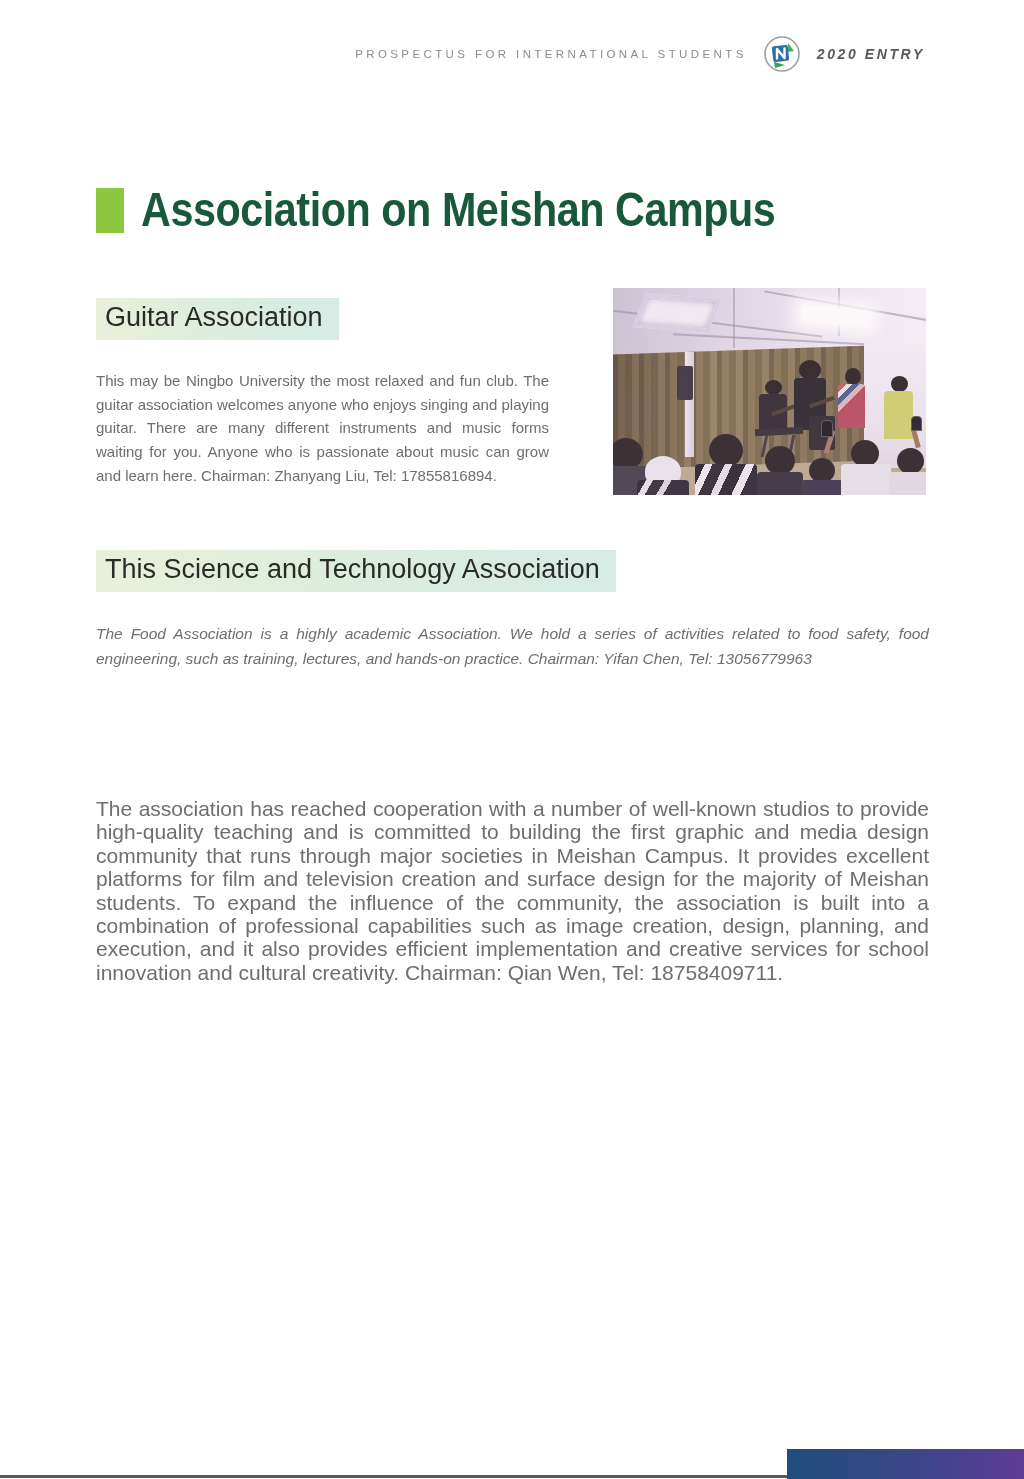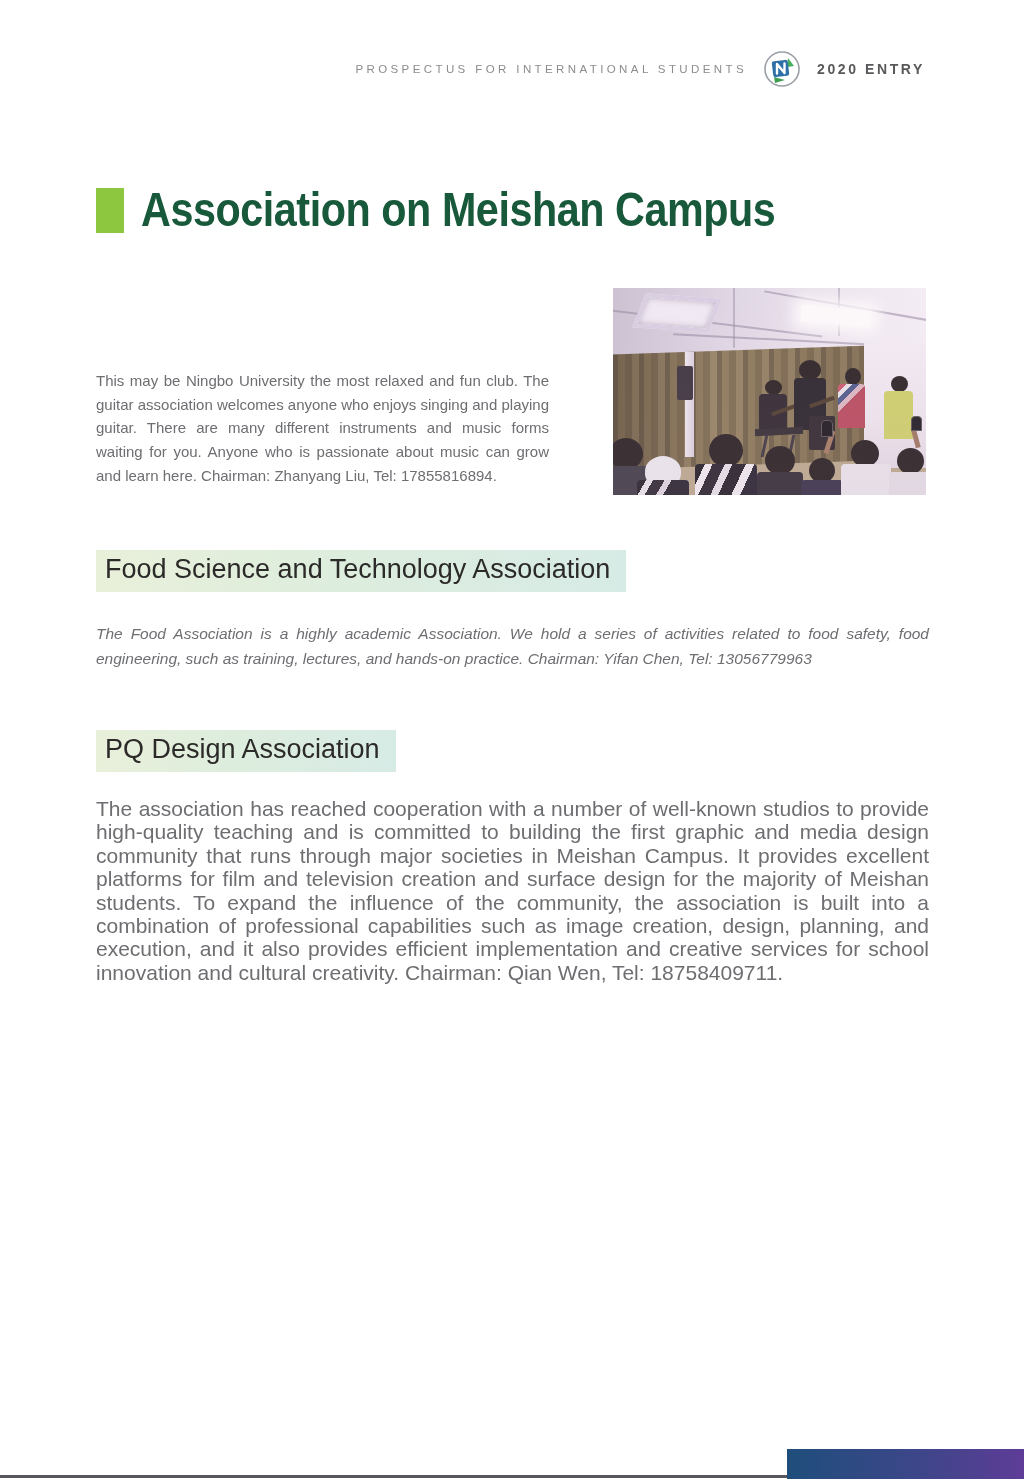--- a/index.html
+++ b/index.html
@@ -8,31 +8,31 @@
     position:relative;
     width:1024px; height:1479px;
     background:#ffffff;
     font-family:"Liberation Sans", sans-serif;
     overflow:hidden;
     margin:0 auto;
   }
 
   
   .header-row {
-    position:absolute; top:50px; right:99px;
+    position:absolute; top:35px; right:99px;
     display:flex; align-items:center; gap:16px;
   }
   .prospectus-label {
     font-size:11.5px; letter-spacing:3.4px;
     color:#8a8c8e; white-space:nowrap;
   }
   .logo { width:38px; height:38px; display:block; }
   .entry-label {
     font-size:14px; font-weight:bold; letter-spacing:2.6px;
-    color:#58595b; white-space:nowrap;
+    color:#58595b; white-space:nowrap;font-style:italic;
   }
 
   
   .title-row {
     position:absolute; top:186px; left:96px;
     display:flex; align-items:flex-start;
   }
   .title-accent {
     width:28px; height:45px; background:#8dc63f;
     flex:0 0 auto; margin-top:2px;
@@ -166,20 +166,21 @@
       </svg>
     </span>
     <span class="entry-label">2020 ENTRY</span>
   </div>
 
   <div class="title-row">
     <div class="title-accent"></div>
     <h1 class="page-title">Association on Meishan Campus</h1>
   </div>
 
+  <div class="badge badge-guitar">Guitar Association</div>
   <p class="para para-guitar">This may be Ningbo University the most relaxed and fun club. The guitar association welcomes anyone who enjoys singing and playing guitar. There are many different instruments and music forms waiting for you. Anyone who is passionate about music can grow and learn here. Chairman: Zhanyang Liu, Tel: 17855816894.</p>
 
   <div class="photo" role="img" aria-label="Band with guitars, keyboard and drums performing in a curtained room while students watch and hold up phones">
     <div class="ph-ceiling"></div>
     <div class="ph-grid1"></div>
     <div class="ph-grid2"></div>
     <div class="ph-grid3"></div>
     <div class="ph-gridv" style="left:120px; top:0;"></div>
     <div class="ph-gridv" style="left:225px; top:0; height:48px;"></div>
     <div class="ph-light"></div>
@@ -237,22 +238,21 @@
       <div class="body-b" style="left:228px; top:176px; width:50px; height:32px; background:#e9e6ed;"></div>
       <div class="head" style="left:284px; top:160px; width:27px; height:26px;"></div>
       <div class="body-b" style="left:276px; top:184px; width:44px; height:24px; background:#e3dfe8;"></div>
       <div class="body-b" style="left:300px; top:138px; width:5px; height:22px; background:#9c7560; transform:rotate(-15deg);"></div>
       <div class="body-b" style="left:298px; top:128px; width:11px; height:15px; background:#1a1820; border:1px solid #555;"></div>
     </div>
 
     <div class="ph-tint"></div>
   </div>
 
-  <div class="badge badge-food">Food Science and Technology Association</div>
+  <div class="badge badge-food">This Science and Technology Association</div>
   <p class="para para-food">The Food Association is a highly academic Association. We hold a series of activities related to food safety, food engineering, such as training, lectures, and hands-on practice. Chairman: Yifan Chen, Tel: 13056779963</p>
 
-  <div class="badge badge-pq">PQ Design Association</div>
   <p class="para para-pq">The association has reached cooperation with a number of well-known studios to provide high-quality teaching and is committed to building the first graphic and media design community that runs through major societies in Meishan Campus. It provides excellent platforms for film and television creation and surface design for the majority of Meishan students. To expand the influence of the community, the association is built into a combination of professional capabilities such as image creation, design, planning, and execution, and it also provides efficient implementation and creative services for school innovation and cultural creativity. Chairman: Qian Wen, Tel: 18758409711.</p>
 
   <div class="bottom-line"></div>
   <div class="bottom-bar"></div>
 
 </div>
 
 </body></html>

